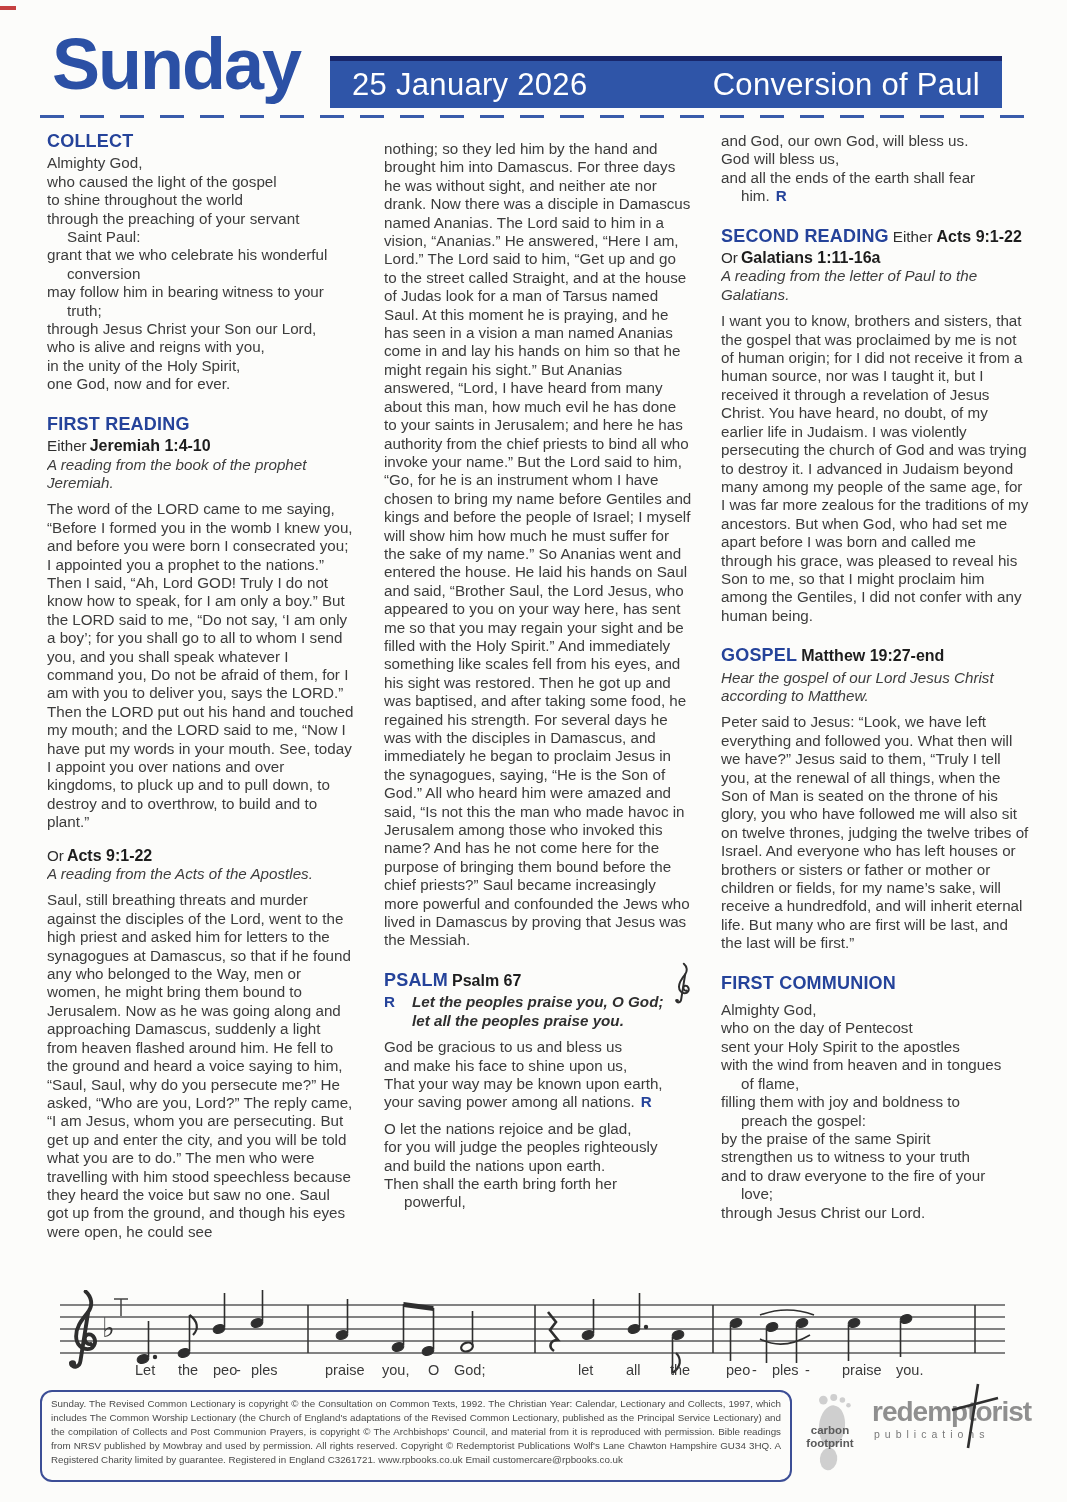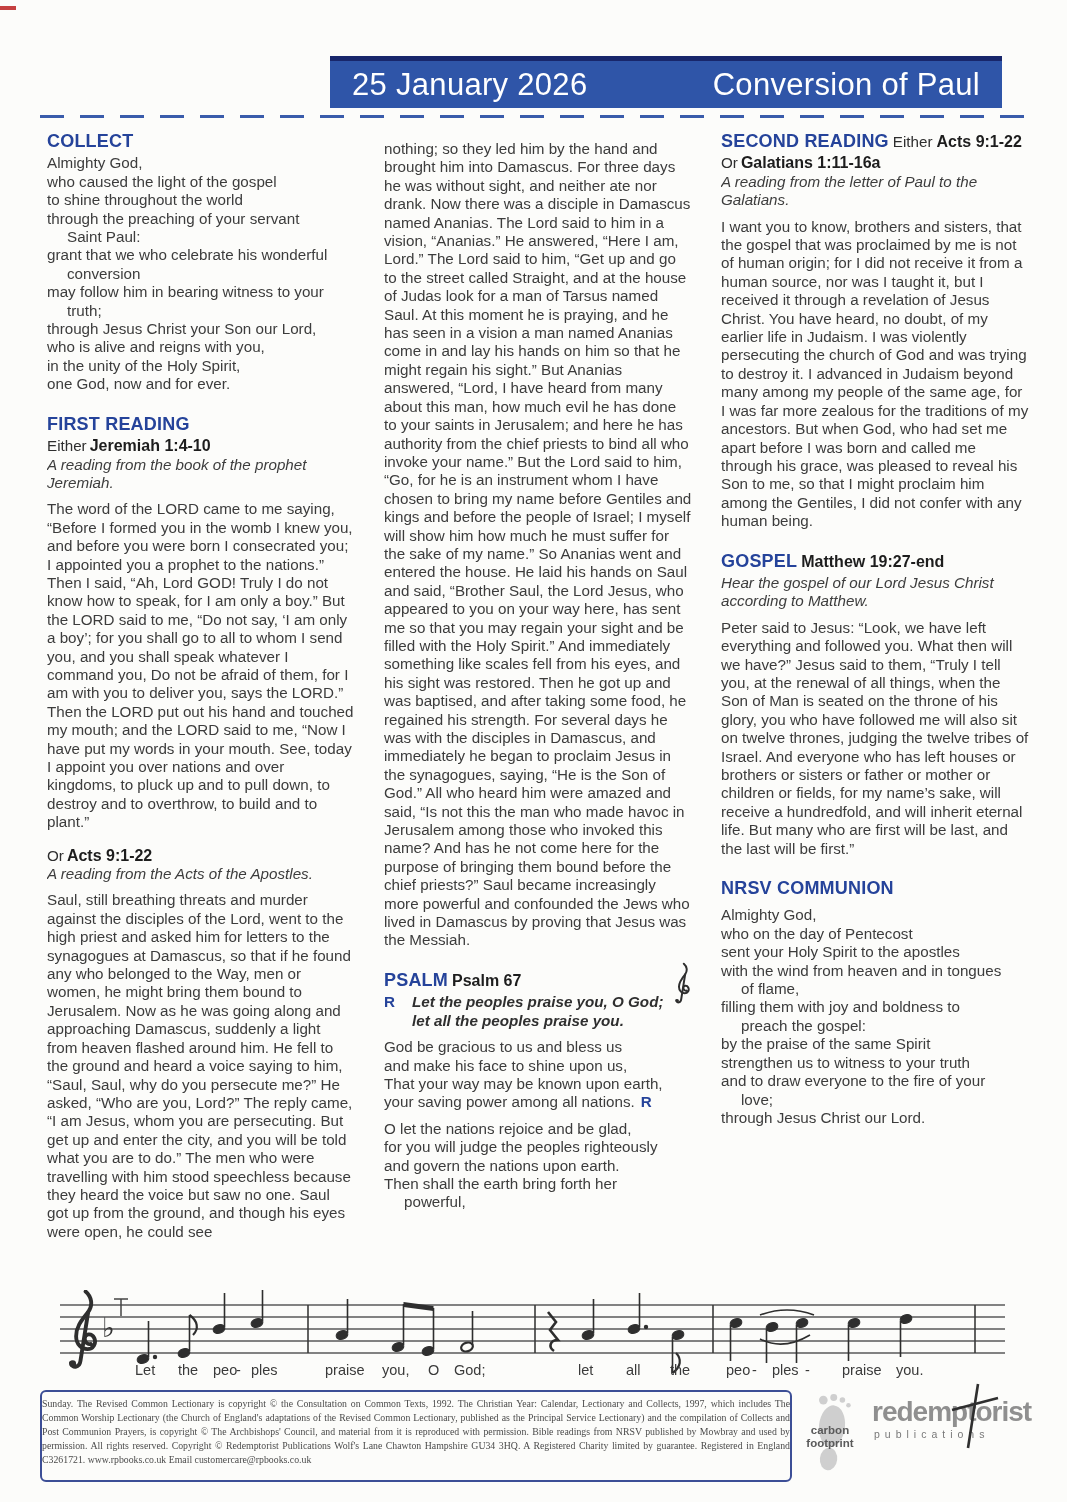--- a/index.html
+++ b/index.html
@@ -37,38 +37,39 @@
   .blk-resp{position:relative;padding-left:28px;margin:2px 0 8px;}
   .blk-resp .rmain{position:absolute;left:0;top:0;color:#25439a;font-weight:700;}
   .resp-line{font-style:italic;font-weight:700;color:#2f2f2f;}
   .clef-small{position:absolute;right:2px;top:-10px;width:15px;height:46px;}
   
   .music{position:absolute;left:30px;top:1290px;width:1010px;height:98px;}
   .music svg.staff{position:absolute;left:0;top:0;}
   .lyric{position:absolute;top:72px;font-size:14.5px;color:#3a3a3a;}
   
   .footer-box{position:absolute;left:40px;top:1390px;width:752px;height:92px;border:2px solid #3c4e96;
-        border-radius:6px;box-sizing:border-box;padding:5px 0;font-family:Liberation Serif, serif;}
+        border-radius:12px;box-sizing:border-box;padding:5px 9px;}
   .footer-text{font-size:9.8px;line-height:1.42;color:#4a4a4a;text-align:justify;}
   .carbon{position:absolute;left:794px;top:1388px;width:72px;height:90px;}
   .foot-svg{position:absolute;left:12px;top:0;width:52px;height:90px;}
   .carbon-text{position:absolute;left:0;top:36px;font-size:11.5px;font-weight:700;color:#5a5a5a;
         line-height:1.1;text-align:center;width:72px;}
   .redemp{position:absolute;left:872px;top:1398px;width:180px;}
   .red-name{font-size:28px;font-weight:700;letter-spacing:-1px;color:#8f8f8f;line-height:1;}
   .red-sub{font-size:10.5px;letter-spacing:5px;color:#787878;margin-top:2px;margin-left:2px;}
   .red-cross{position:absolute;left:0;top:-16px;width:180px;height:80px;pointer-events:none;}
 </style>
 </head>
 <body>
 
 <div class="page">
 
   <div class="reg-red"></div>
 
+  <div class="masthead-title">Sunday</div>
   <div class="banner">
     <span class="date">25 January 2026</span>
     <span class="occasion">Conversion of Paul</span>
   </div>
   <div class="dashed-rule"></div>
 
   <div class="cols">
     <div class="col">
         <div class="blk blk-h"><span class="h-label">COLLECT</span></div>
         <div class="blk blk-lines first">
@@ -106,34 +107,40 @@
         </div>
         <div class="blk blk-lines">
           <div class="poem-line"><span>God be gracious to us and bless us</span></div>
           <div class="poem-line"><span>and make his face to shine upon us,</span></div>
           <div class="poem-line"><span>That your way may be known upon earth,</span></div>
           <div class="poem-line"><span>your saving power among all nations.</span><span class="rmark">R</span></div>
         </div>
         <div class="blk blk-lines">
           <div class="poem-line"><span>O let the nations rejoice and be glad,</span></div>
           <div class="poem-line"><span>for you will judge the peoples righteously</span></div>
-          <div class="poem-line"><span>and govern the nations upon earth.</span></div>
+          <div class="poem-line"><span>and build the nations upon earth.</span></div>
           <div class="poem-line"><span>Then shall the earth bring forth her</span></div>
           <div class="poem-line indent"><span>powerful,</span></div>
         </div>
       </div>
     <div class="col">
+        <div class="blk blk-lines first">
+          <div class="poem-line"><span>and God, our own God, will bless us.</span></div>
+          <div class="poem-line"><span>God will bless us,</span></div>
+          <div class="poem-line"><span>and all the ends of the earth shall fear</span></div>
+          <div class="poem-line indent"><span>him.</span><span class="rmark">R</span></div>
+        </div>
         <div class="blk blk-h"><span class="h-label">SECOND READING</span><span class="h-plain">Either</span><span class="h-bold">Acts 9:1-22</span></div>
         <div class="blk blk-ref"><span class="plain">Or</span><span class="bold">Galatians 1:11-16a</span></div>
         <div class="blk blk-src">A reading from the letter of Paul to the Galatians.</div>
         <p class="blk-p">I want you to know, brothers and sisters, that the gospel that was proclaimed by me is not of human origin; for I did not receive it from a human source, nor was I taught it, but I received it through a revelation of Jesus Christ. You have heard, no doubt, of my earlier life in Judaism. I was violently persecuting the church of God and was trying to destroy it. I advanced in Judaism beyond many among my people of the same age, for I was far more zealous for the traditions of my ancestors. But when God, who had set me apart before I was born and called me through his grace, was pleased to reveal his Son to me, so that I might proclaim him among the Gentiles, I did not confer with any human being.</p>
         <div class="blk blk-h"><span class="h-label">GOSPEL</span><span class="h-bold">Matthew 19:27-end</span></div>
         <div class="blk blk-src">Hear the gospel of our Lord Jesus Christ according to Matthew.</div>
         <p class="blk-p">Peter said to Jesus: “Look, we have left everything and followed you. What then will we have?” Jesus said to them, “Truly I tell you, at the renewal of all things, when the Son of Man is seated on the throne of his glory, you who have followed me will also sit on twelve thrones, judging the twelve tribes of Israel. And everyone who has left houses or brothers or sisters or father or mother or children or fields, for my name’s sake, will receive a hundredfold, and will inherit eternal life. But many who are first will be last, and the last will be first.”</p>
-        <div class="blk blk-h"><span class="h-label">NRSV COMMUNION</span></div>
+        <div class="blk blk-h"><span class="h-label">FIRST COMMUNION</span></div>
         <div class="blk blk-lines">
           <div class="poem-line"><span>Almighty God,</span></div>
           <div class="poem-line"><span>who on the day of Pentecost</span></div>
           <div class="poem-line"><span>sent your Holy Spirit to the apostles</span></div>
           <div class="poem-line"><span>with the wind from heaven and in tongues</span></div>
           <div class="poem-line indent"><span>of flame,</span></div>
           <div class="poem-line"><span>filling them with joy and boldness to</span></div>
           <div class="poem-line indent"><span>preach the gospel:</span></div>
           <div class="poem-line"><span>by the praise of the same Spirit</span></div>
           <div class="poem-line"><span>strengthen us to witness to your truth</span></div>

